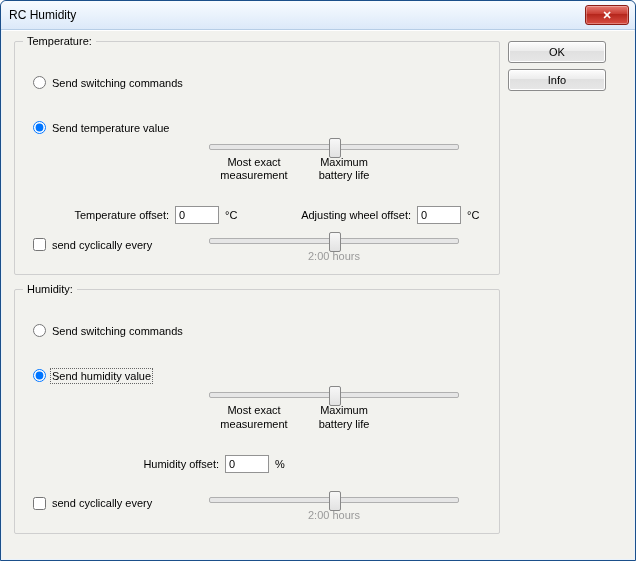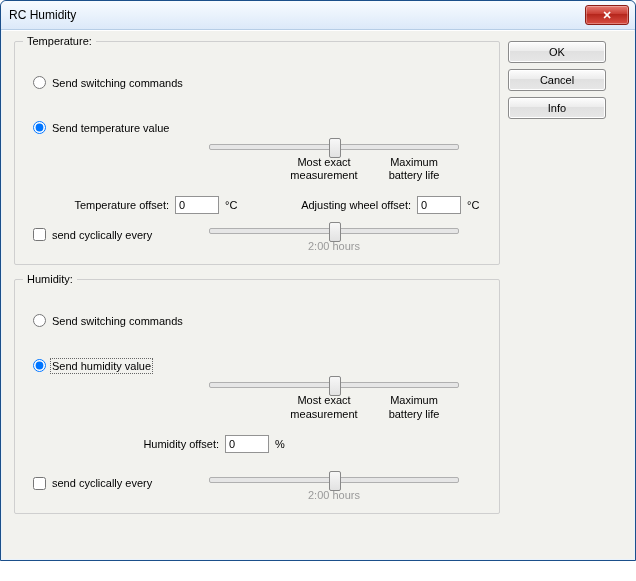--- a/index.html
+++ b/index.html
@@ -149,41 +149,41 @@
     position: absolute;
     top: -7px;
     width: 10px;
     height: 18px;
     background: linear-gradient(#f7f7f7, #e2e2e2);
     border: 1px solid #888;
     border-radius: 2px;
   }
   .slider-labels {
     display: flex;
-    justify-content: flex-end;
+    justify-content: flex-start;
     font-size: 11px;
     color: #000;
     margin-top: 4px;
   }
   .slider-labels span {
     width: 90px;
     text-align: center;
     line-height: 1.2;
   }
   .slider-caption {
     text-align: center;
     color: #9a9a9a;
     margin-top: 4px;
   }
 
   
   .offset-row {
     display: flex;
     align-items: center;
-    margin: 14px 0 8px 30px;
+    margin: 24px 0 8px 30px;
     gap: 6px;
   }
   .offset-row .lbl-right {
     width: 110px;
     text-align: right;
   }
   .offset-row input[type=text] {
     width: 44px;
     height: 18px;
     border: 1px solid #939393;
@@ -330,19 +330,18 @@
               </div>
               <div class="slider-caption">2:00 hours</div>
             </div>
           </div>
         </div>
 
       </div>
 
       <div class="buttons-col">
         <button class="win-button">OK</button>
-        <button class="win-button">Cancel</button>
         <button class="win-button">Info</button>
       </div>
 
     </div>
   </div>
 </div>
 
 </body></html>

